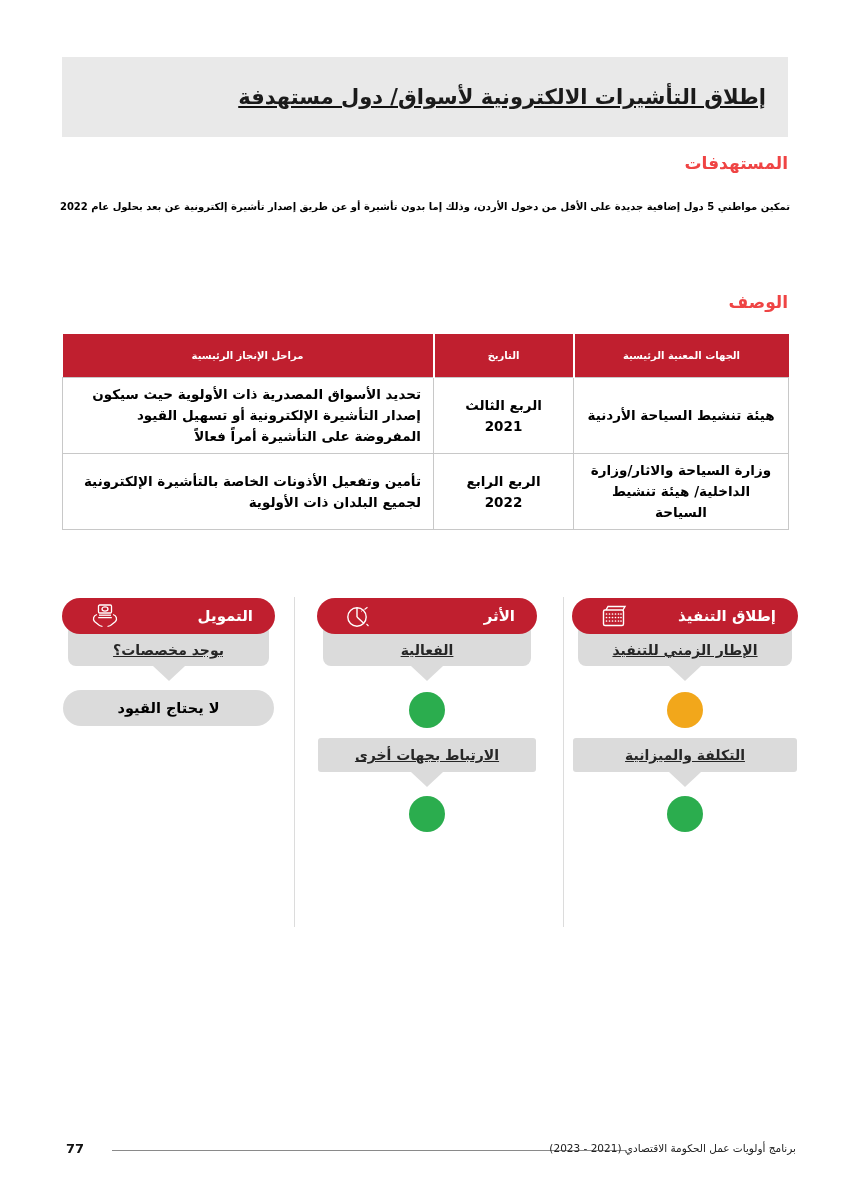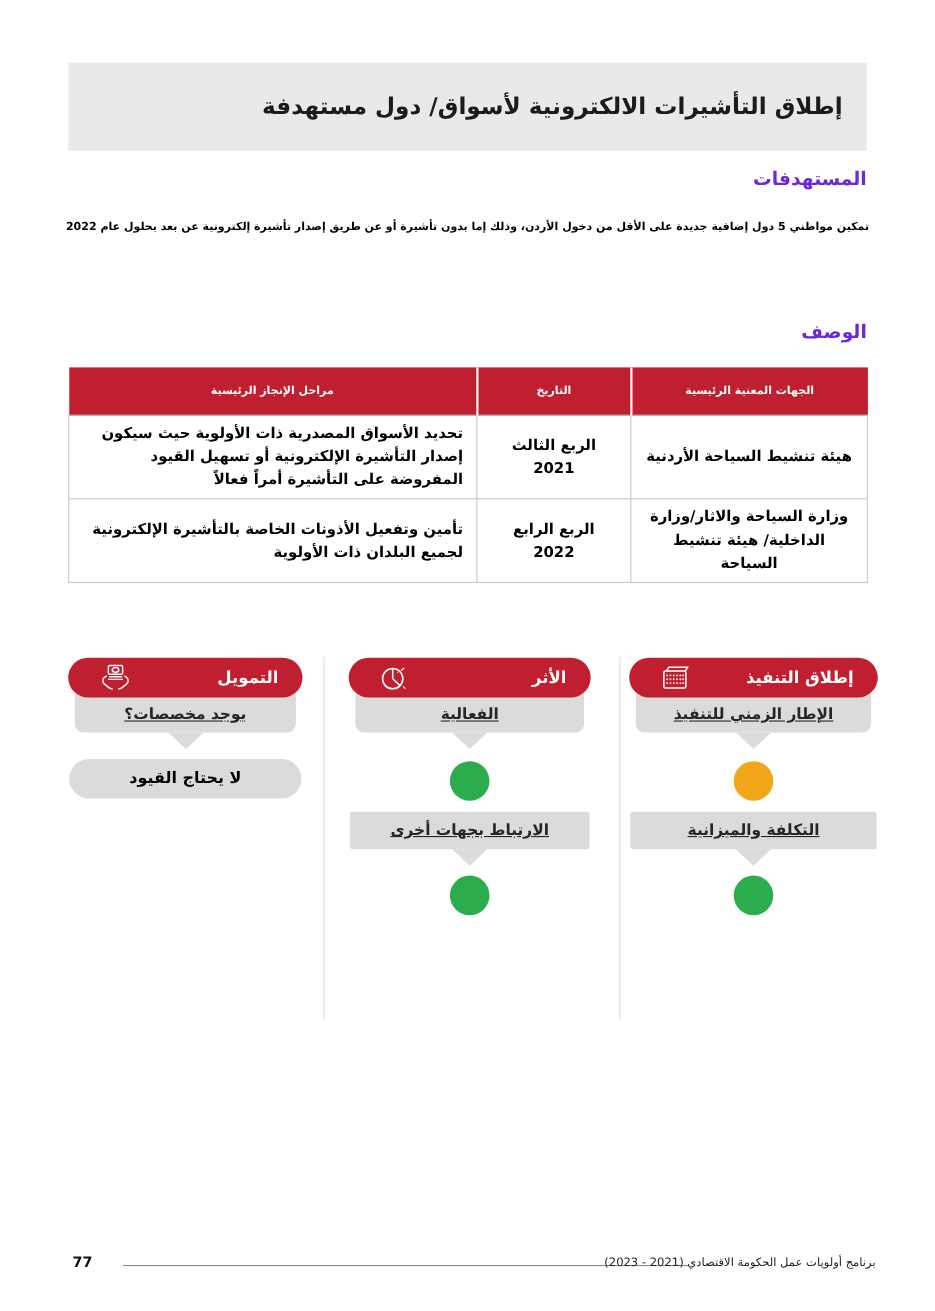--- a/index.html
+++ b/index.html
@@ -5,27 +5,27 @@
   html,body { margin:0; padding:0; background:#ffffff; }
   .page {
     position:relative; width:850px; height:1192px; margin:0 auto;
     background:#ffffff; overflow:hidden; direction:rtl;
     font-family:"DejaVu Sans", sans-serif; color:#111;
   }
   
   .header-box {
     position:absolute; top:57px; left:62px; width:726px; height:80px;
     background:#E9E9E9; display:flex; align-items:center;
-    padding:0 22px; box-sizing:border-box;
+    padding:0 22px; box-sizing:border-box;text-decoration:underline;
   }
   .header-box .title { font-size:21px; font-weight:bold; color:#1b1b1b; letter-spacing:0; }
 
   
   .section-heading {
-    position:absolute; right:62px; font-size:17px; font-weight:bold; color:#6d28d9;
+    position:absolute; right:62px; font-size:17px; font-weight:bold; color:#ef4444;
   }
   .heading-targets { top:153px; }
   .heading-description { top:292px; }
 
   .targets-body {
     position:absolute; top:189px; left:57px; width:736px;
     text-align:center; font-size:10px; font-weight:bold; line-height:35px; color:#000;
   }
 
   

